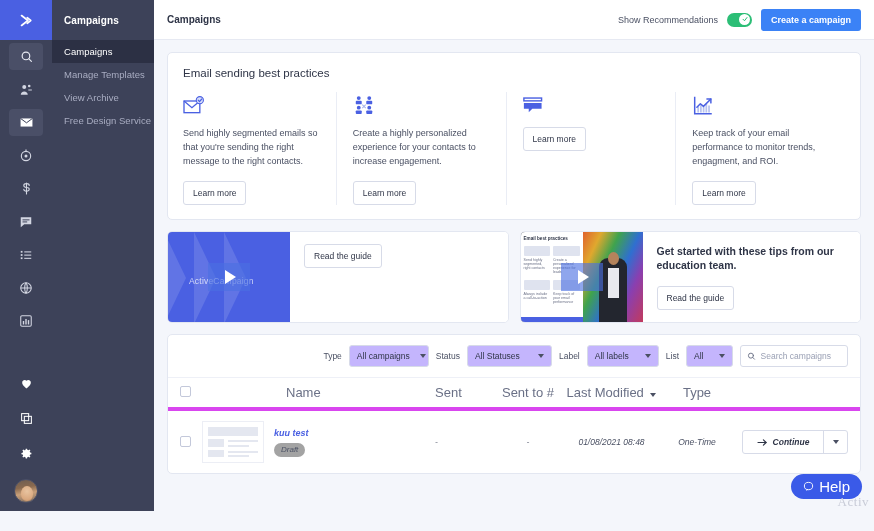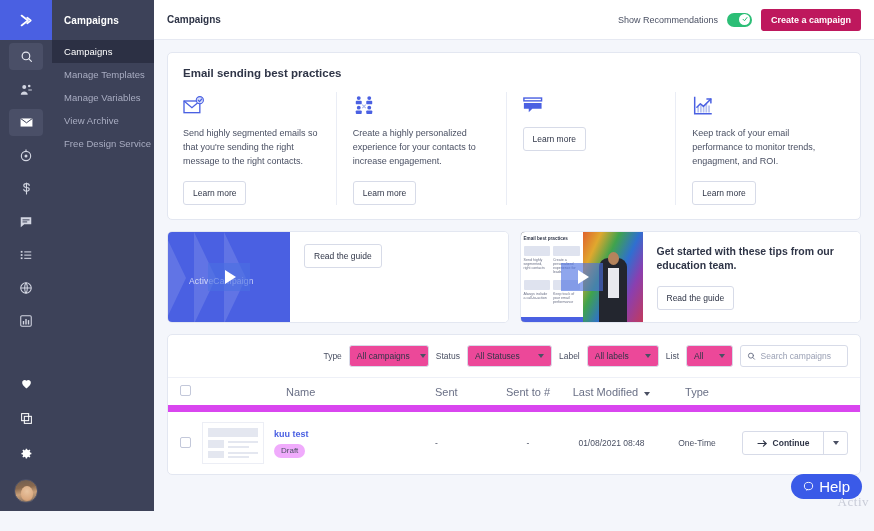--- a/index.html
+++ b/index.html
@@ -75,31 +75,31 @@
   }
   .toggle::after {
     content: ""; position: absolute; right: 1.5px; top: 1.5px;
     width: 11px; height: 11px; border-radius: 50%; background: #fff;
   }
   .toggle-check {
     position: absolute; right: 4px; top: 3.4px; width: 6px; height: 6px;
     z-index: 2;
   }
   .btn-primary {
-    background: #be185d; color: #fff; font-size: 9px; font-weight: bold;
+    background: #3b82f6; color: #fff; font-size: 9px; font-weight: bold;
     border: none; border-radius: 3px; padding: 6px 10px; cursor: pointer;
   }
 
   .content { flex: 1; overflow: hidden; padding: 12px 13px 0 13px; }
 
   .card { background: #fff; border: 1px solid #e3e7f1; border-radius: 5px; }
 
   
   .bp { padding: 14px 15px 14px 15px; }
-  .bp-title { font-size: 11.5px; font-weight: bold; color: #2f3547; margin-bottom: 13px; }
+  .bp-title { font-size: 11.5px; font-weight: normal; color: #2f3547; margin-bottom: 13px; }
   .bp-cols { display: flex; }
   .bp-col { flex: 1; padding: 0 16px; border-left: 1px solid #eaedf5; }
   .bp-col:first-child { border-left: none; padding-left: 0; }
   .bp-icon { height: 24px; margin-bottom: 11px; display: flex; align-items: flex-end; }
   .bp-text { font-size: 9px; line-height: 1.55; color: #4a5063; margin-bottom: 12px; min-height: 42px; }
   .btn-ghost {
     display: inline-block; font-size: 8.5px; color: #2f3547; background: #fff;
     border: 1px solid #d7dbe8; border-radius: 3px; padding: 6px 9px; cursor: pointer;
   }
 
@@ -159,45 +159,45 @@
   }
 
   
   .table-card { margin-top: 11px; }
   .filters {
     display: flex; align-items: center; justify-content: flex-end;
     gap: 7px; padding: 10px 12px; border-bottom: 1px solid #eef0f7;
   }
   .flabel { font-size: 8.5px; color: #4a5063; }
   .select {
-    border: 1px solid #d7dbe8; border-radius: 3px; height: 22px; background: #ec4899;
+    border: 1px solid #d7dbe8; border-radius: 3px; height: 22px; background: #c4b5fd;
     display: flex; align-items: center; padding: 0 7px; font-size: 8.5px; color: #2f3547;
     cursor: pointer; gap: 10px;
   }
   .select .cap { white-space: nowrap; }
   .caret { width: 0; height: 0; border-left: 3.5px solid transparent;
            border-right: 3.5px solid transparent; border-top: 4px solid #4a5063; margin-left: auto; }
   .sel-type { width: 80px; } .sel-status { width: 85px; }
   .sel-label { width: 72px; } .sel-list { width: 47px; }
   .searchbox {
     border: 1px solid #d7dbe8; border-radius: 3px; height: 22px; width: 108px; background: #fff;
     display: flex; align-items: center; padding: 0 6px; gap: 5px;
   }
   .searchbox input {
     border: none; outline: none; font-size: 8.5px; color: #2f3547; width: 100%;
     font-family: "Liberation Sans", sans-serif; background: transparent;
   }
   .searchbox input::placeholder { color: #9aa0b4; }
 
   table { width: 100%; border-collapse: collapse; }
   thead th {
-    font-size: 11px; font-weight: normal; color: #6a7086; text-align: center;
-    padding: 7px 0; border-bottom: 7px solid #d946ef;
-  }
-  tbody td { padding: 10px 0; vertical-align: middle; }
+    font-size: 13px; font-weight: normal; color: #6a7086; text-align: center;
+    padding: 7px 0; border-bottom: 4px solid #d946ef;
+  }
+  tbody td { padding: 10px 0; vertical-align: middle; font-style: italic; }
   .c-check { width: 34px; text-align: center; }
   .c-name  { text-align: left; }
   .c-sent  { width: 62px; text-align: left; }
   .c-sentto{ width: 62px; text-align: center; }
   .c-mod   { width: 105px; text-align: center; }
   .c-type  { width: 66px; text-align: center; }
   .c-act   { width: 130px; text-align: center; }
   .chk {
     width: 11px; height: 11px; border: 1px solid #c3c8da; border-radius: 2px;
     background: #fff; display: inline-block; cursor: pointer;
@@ -208,21 +208,21 @@
     padding: 5px; display: flex; flex-direction: column; gap: 3px;
   }
   .tm-head { height: 11px; background: #e4e7f0; }
   .tm-row { display: flex; gap: 4px; height: 9px; }
   .tm-sq { width: 16px; background: #e4e7f0; }
   .tm-lines { flex: 1; display: flex; flex-direction: column; gap: 2.5px; padding-top: 1px; }
   .tm-line { height: 2px; background: #e4e7f0; }
   .tm-line.short { width: 70%; }
   .name-link { font-size: 9px; color: #4a60e2; font-weight: bold; cursor: pointer; }
   .badge {
-    display: inline-block; margin-top: 5px; background: #f0abfc; color: #4a5063;
+    display: inline-block; margin-top: 5px; background: #a3a3a3; color: #4a5063;
     font-size: 8px; border-radius: 9px; padding: 2.5px 7px;
   }
   .cell-txt { font-size: 8.5px; color: #4a5063; }
   .split {
     display: inline-flex; border: 1px solid #d7dbe8; border-radius: 3px; overflow: hidden;
     background: #fff;
   }
   .split-main {
     display: flex; align-items: center; gap: 5px; padding: 6px 14px;
     font-size: 8.5px; font-weight: bold; color: #2f3547; cursor: pointer;
@@ -344,23 +344,20 @@
     </div>
   </div>
 
   <div class="subnav">
     <div class="subnav-title">Campaigns</div>
     <div class="subnav-item active">
       <span>Campaigns</span>
     </div>
     <div class="subnav-item">
       <span>Manage Templates</span>
-    </div>
-    <div class="subnav-item">
-      <span>Manage Variables</span>
     </div>
     <div class="subnav-item">
       <span>View Archive</span>
     </div>
     <div class="subnav-item">
       <span>Free Design Service</span>
     </div>
   </div>
 
   <div class="main">

